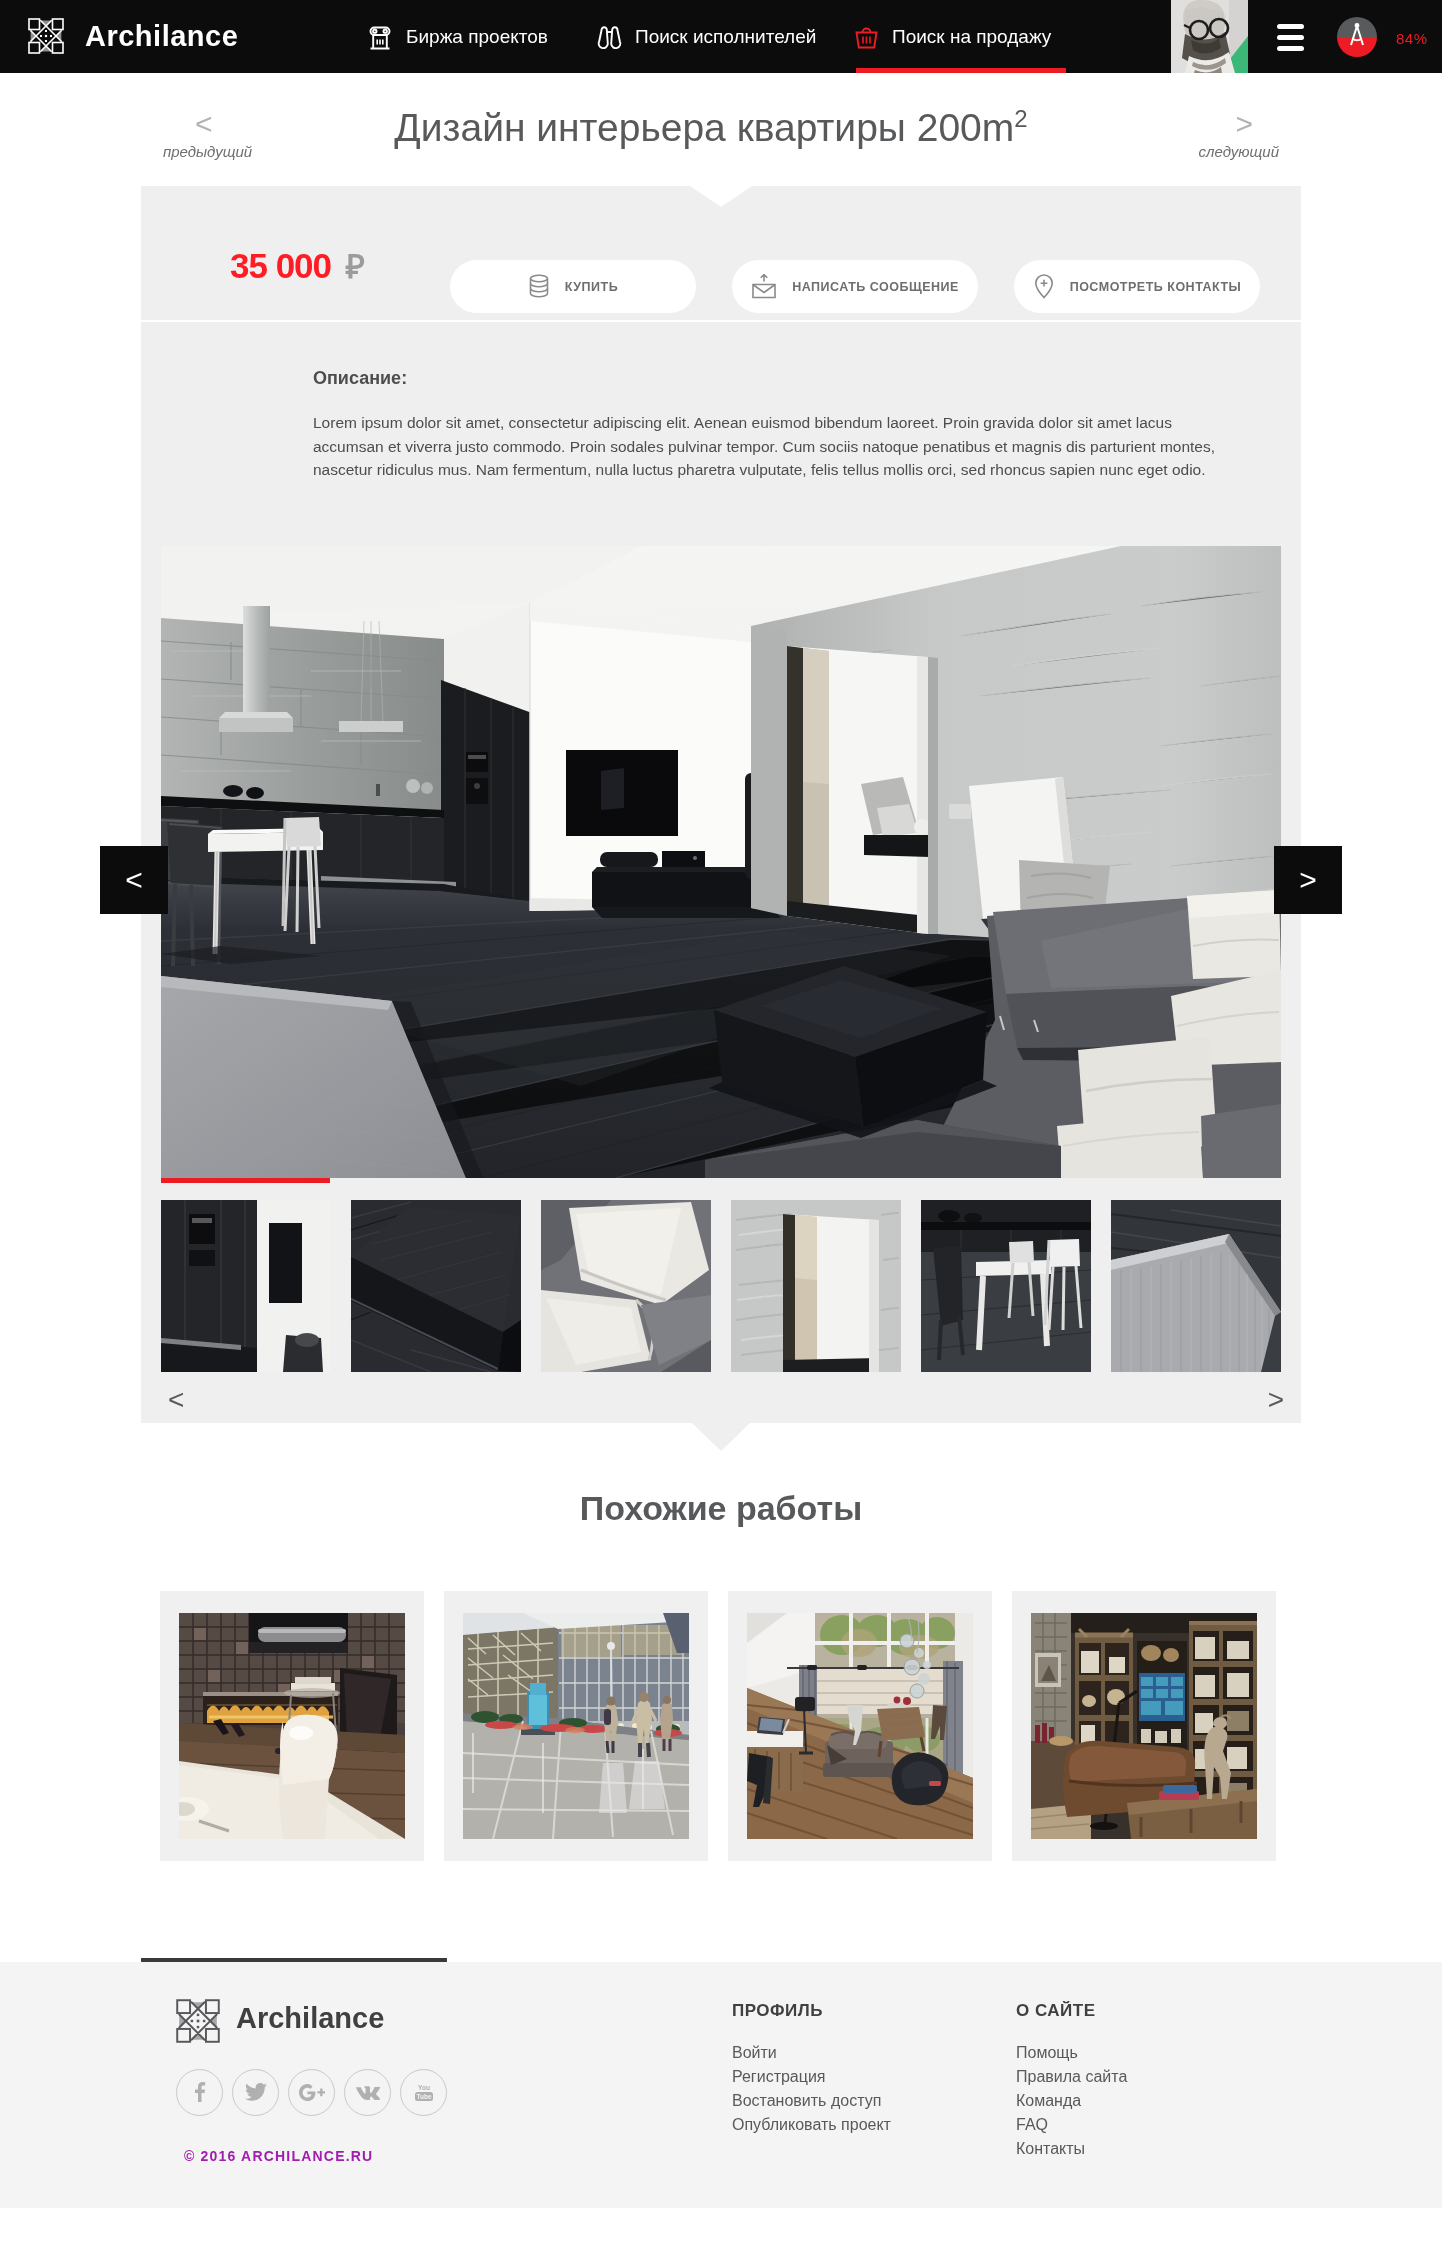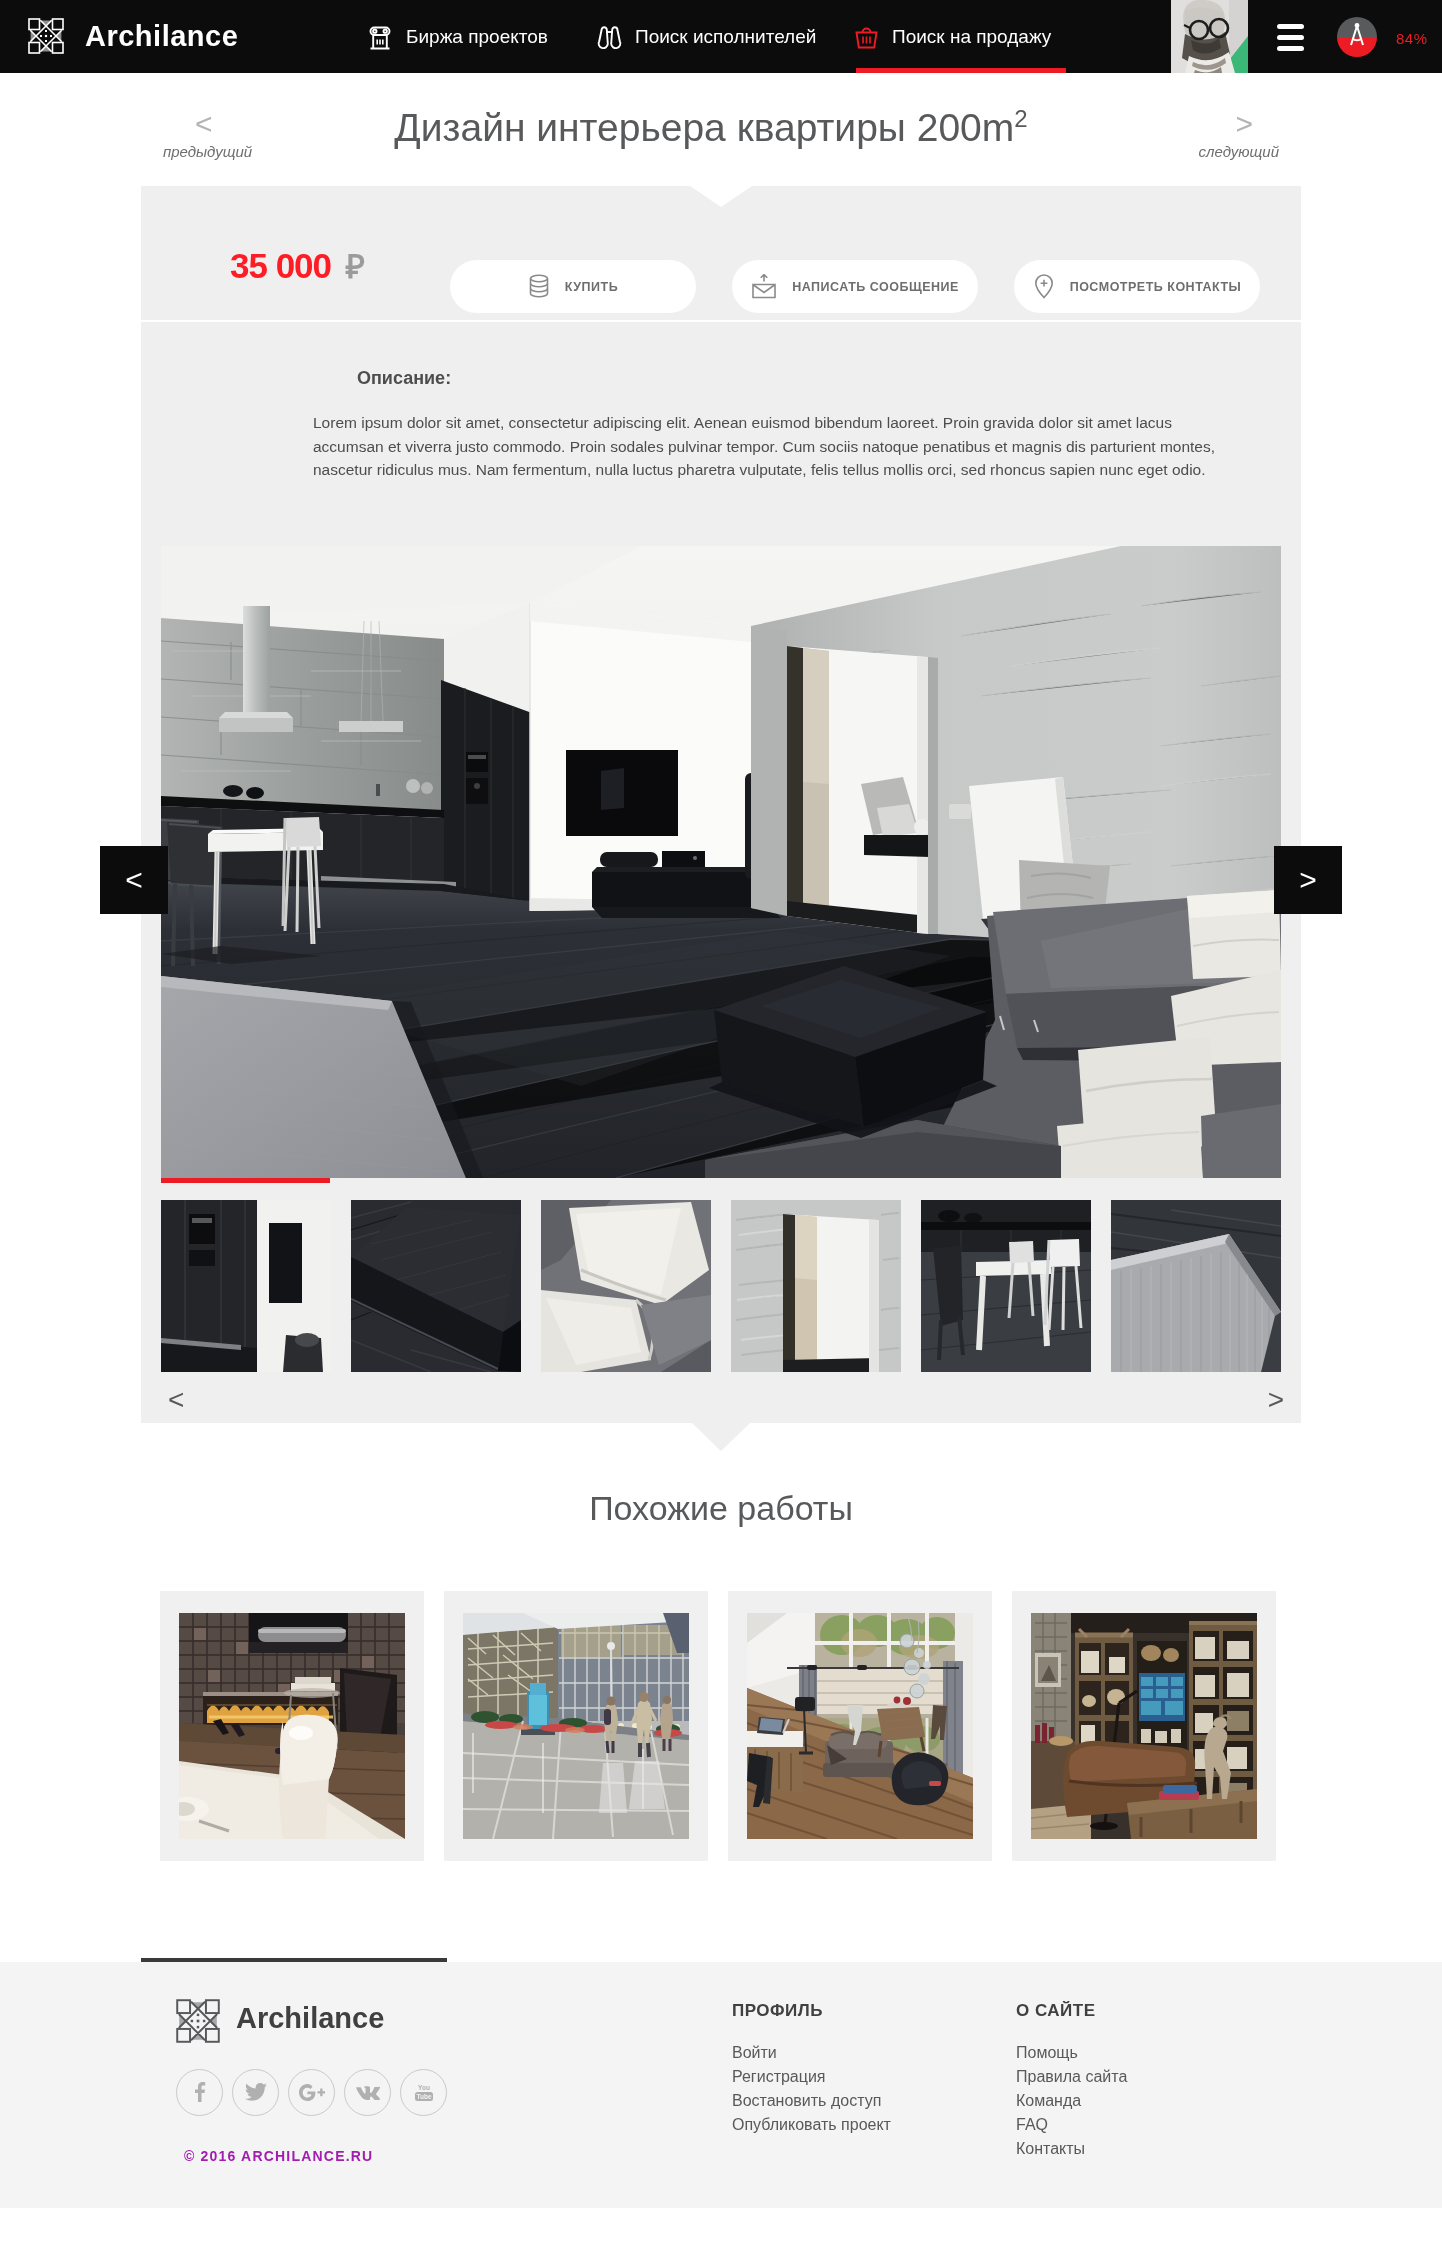--- a/index.html
+++ b/index.html
@@ -46,40 +46,40 @@
 .btn { position:absolute; top:50px; height:53px; background:#fff; border-radius:27px;
   display:flex; align-items:center; justify-content:center; color:#6e6e6e; font-size:12.5px;
   letter-spacing:0.5px; white-space:nowrap;margin-top:24px; }
 .btn .bic { margin-right:15px; display:flex; }
 .btn-1 { left:309px; width:246px; }
 .btn-2 { left:591px; width:246px; }
 .btn-3 { left:873px; width:246px; }
 
 
 .gal-sec { background:#efefef; margin:2px 141px 0; position:relative; }
-.desc-h { font-size:18px; font-weight:bold; color:#4d4d4d; padding:46px 8px 0 172px;margin-left:44px; }
+.desc-h { font-size:18px; font-weight:bold; color:#4d4d4d; padding:46px 8px 0 172px; }
 .desc-p { font-size:15.5px; color:#4d4d4d; line-height:23.5px; white-space:nowrap; margin:22px 0 0 172px; }
 .main-photo { width:1120px; margin:64px auto 0; position:relative; font-size:0; }
 .progress { height:5px; background:#ed1c24; width:169px; position:absolute; left:0; bottom:-5px; }
 .ph-arrow { position:absolute; width:68px; height:68px; background:#0c0c0c; color:#fff;
   font-size:30px; display:flex; align-items:center; justify-content:center; top:300px; z-index:5; }
 .pa-l { left:-61px; }
 .pa-r { right:-61px; }
 .thumbs { display:flex; margin:22px 0 0 20px; }
 .thumb { width:170px; height:172px; margin-right:20px; font-size:0; }
 .t-arrows { position:relative; height:51px; }
 .t-arrows .ta { position:absolute; font-size:28px; color:#58595b; top:12px; }
 .ta-l { left:27px; }
 .ta-r { right:17px; }
 .notch-bot { position:absolute; bottom:-28px; left:50%; margin-left:-29px; width:0; height:0;
   border-left:29px solid transparent; border-right:29px solid transparent; border-top:28px solid #efefef; z-index:4; }
 
 
 .sim-sec { background:#fff; padding-top:66px; }
-.sim-sec h2 { text-align:center; font-weight:normal; color:#58595b; font-size:34px; }
+.sim-sec h2 { text-align:center; font-weight:bold; color:#58595b; font-size:34px; }
 .cards { display:flex; margin:63px 0 0 160px; }
 .card { width:264px; height:270px; background:#f0f0f0; margin-right:20px; display:flex; align-items:center; justify-content:center; }
 .card .cph { width:226px; height:226px; font-size:0; }
 
 
 .foot-line { width:306px; height:4px; background:#3a3a3a; margin:97px 0 0 141px; }
 footer { background:#f4f4f4; height:246px; position:relative; }
 footer .abs { position:absolute; }
 .f-logo-ic { left:176px; top:37px; }
 .f-txt { left:236px; top:40px; font-size:29px; font-weight:bold; color:#404041; }

